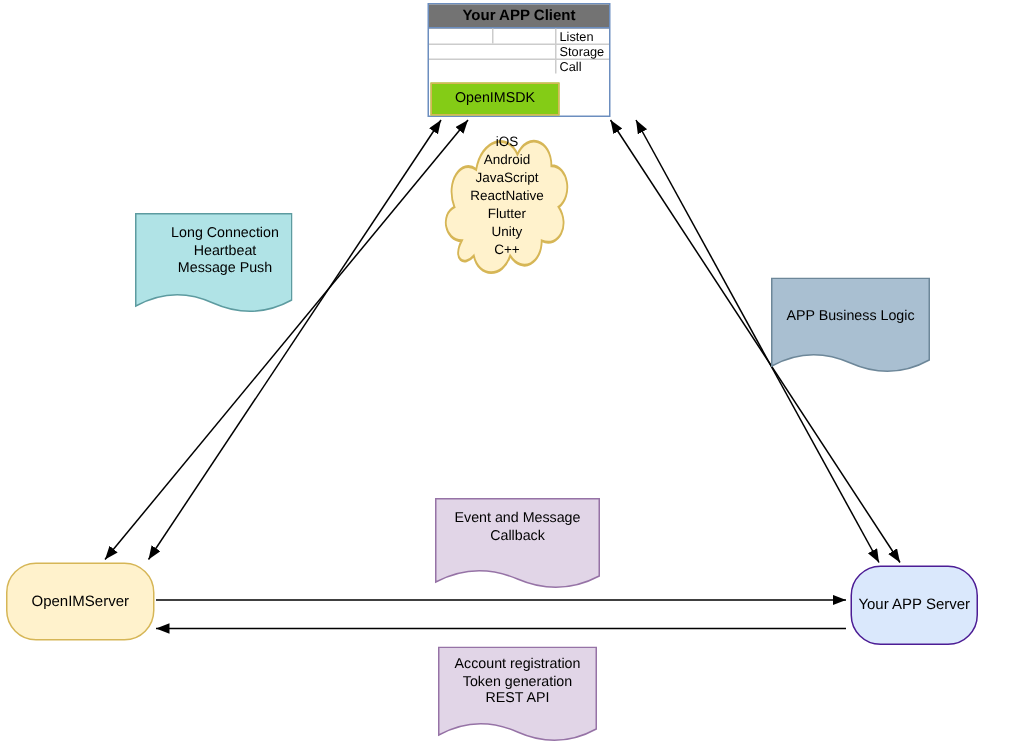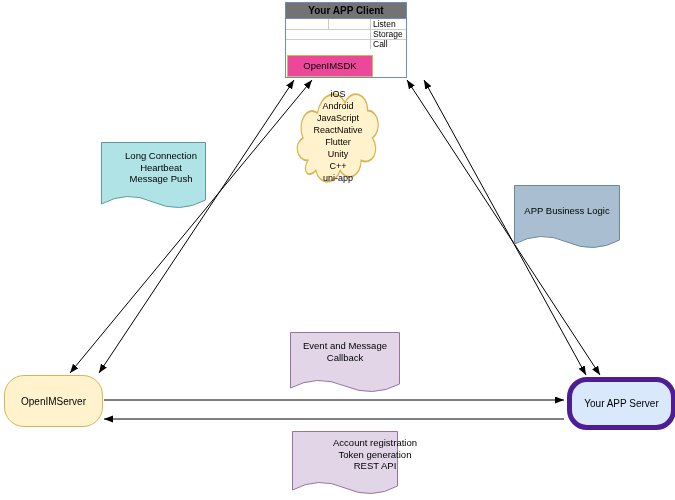--- a/index.html
+++ b/index.html
@@ -22,21 +22,21 @@
     font-size: 10px; font-weight: bold; text-align: center; line-height: 16px;
   }
   .client-hline { position: absolute; left: 0; height: 1px; background: #cccccc; width: 120px; }
   .client-vline { position: absolute; width: 1px; background: #cccccc; }
   .client-port-label {
     position: absolute; left: 87px; font-size: 8.5px; line-height: 10px;
     white-space: nowrap; color: #000;
   }
   .sdk-box {
     position: absolute; left: 1px; top: 52px; width: 86px; height: 22px;
-    background: #ec4899; border: 1px solid #d6b656;
+    background: #84cc16; border: 1px solid #d6b656;
     font-size: 9.5px; text-align: center; line-height: 20px;
   }
 
   
   .cloud-text {
     position: absolute; left: 277px; top: 88px; width: 122px;
     font-size: 9px; line-height: 12px; text-align: center; color: #000;
   }
 
   
@@ -50,22 +50,22 @@
   
   .server-box {
     position: absolute; display: flex; align-items: center; justify-content: center;
     font-size: 10px; text-align: center; border-radius: 20px;
   }
   .openim-server {
     left: 4px; top: 375px; width: 99px; height: 52px;
     background: #fff2cc; border: 1px solid #d6b656;
   }
   .app-server {
-    left: 567px; top: 377px; width: 109px; height: 53px;
-    background: #dae8fc; border: 5px solid #4c1d95;
+    left: 567px; top: 377px; width: 85px; height: 53px;
+    background: #dae8fc; border: 1px solid #4c1d95;
   }
 </style>
 </head>
 <body>
 
 <div id="canvas">
 
   <svg class="layer" width="675" height="500">
     <defs>
       <marker id="arrow-end" markerWidth="10" markerHeight="8" refX="9" refY="3.5" orient="auto" markerUnits="userSpaceOnUse">
@@ -89,36 +89,35 @@
              C88,82 72,88 62,78 C56,90 36,90 32,78 C24,84 14,80 22,70 Z" fill="#fff2cc" stroke="#d6b656" stroke-width="1.5"></path>
   </svg>
   <div class="cloud-text">
     <div>iOS</div>
     <div>Android</div>
     <div>JavaScript</div>
     <div>ReactNative</div>
     <div>Flutter</div>
     <div>Unity</div>
     <div>C++</div>
-    <div>uni-app</div>
   </div>
 
   <div class="client-box">
     <div class="client-header">Your APP Client</div>
     <div class="client-hline" style="top:26px;"></div>
     <div class="client-hline" style="top:36px;"></div>
     <div class="client-vline" style="left:42px; top:16px; height:10px;"></div>
     <div class="client-vline" style="left:84px; top:16px; height:30px;"></div>
     <div class="client-port-label" style="top:16px;">Listen</div>
     <div class="client-port-label" style="top:26px;">Storage</div>
     <div class="client-port-label" style="top:36px;">Call</div>
     <div class="sdk-box">OpenIMSDK</div>
   </div>
 
-  <div class="note" style="left:101px; top:142px; width:120px; height:70px;">
+  <div class="note" style="left:90px; top:142px; width:120px; height:70px;">
     <svg width="105" height="70" viewBox="0 0 105 70" preserveAspectRatio="none">
       <path d="M0.5,0.5 L104.5,0.5 L104.5,58 Q79,72 52,60 Q26,48 0.5,62 Z" fill="#b0e3e6" stroke="#5d9ba0" stroke-width="1"></path>
     </svg>
     <div class="note-text" style="top:8px;">
       <div>Long Connection</div>
       <div>Heartbeat</div>
       <div>Message Push</div>
     </div>
   </div>
 
@@ -138,21 +137,21 @@
     <div class="note-text" style="top:8px;">
       <div>Event and Message</div>
       <div>Callback</div>
     </div>
   </div>
 
   <div class="note" style="left:292px; top:431px; width:106px; height:67px;">
     <svg width="106" height="67" viewBox="0 0 106 67" preserveAspectRatio="none">
       <path d="M0.5,0.5 L105.5,0.5 L105.5,55 Q80,69 53,57 Q26,45 0.5,59 Z" fill="#e1d5e7" stroke="#9673a6" stroke-width="1"></path>
     </svg>
-    <div class="note-text" style="top:6px;margin-left:30px;">
+    <div class="note-text" style="top:6px;">
       <div>Account registration</div>
       <div>Token generation</div>
       <div>REST API</div>
     </div>
   </div>
 
   <div class="server-box openim-server">OpenIMServer</div>
   <div class="server-box app-server">Your APP Server</div>
 
 </div>

